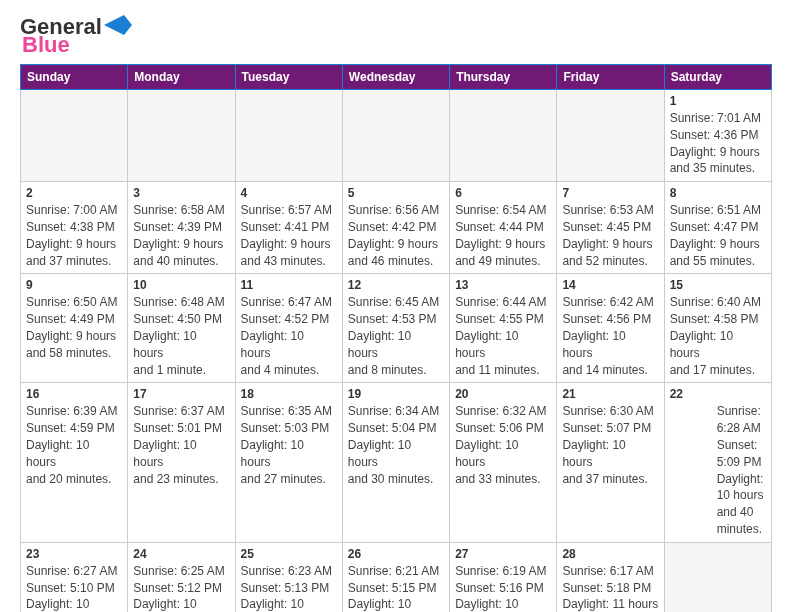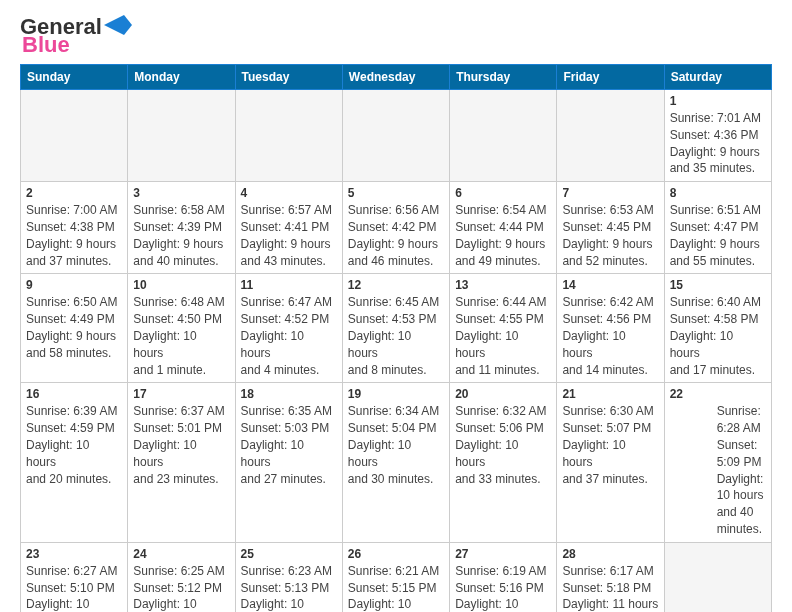--- a/index.html
+++ b/index.html
@@ -46,21 +46,21 @@
     .location {
       font-size: 15px;
       color: #555;
     }
     .calendar {
       width: 100%;
       border-collapse: collapse;
       flex: 1;
     }
     .calendar th {
-      background: #0369a1;
+      background: #701a75;
       color: #fff;
       font-size: 12px;
       font-weight: bold;
       text-align: left;
       padding: 5px 6px;
       border: 1px solid #1a7fd4;
     }
     .calendar td {
       vertical-align: top;
       border: 1px solid #ccc;

